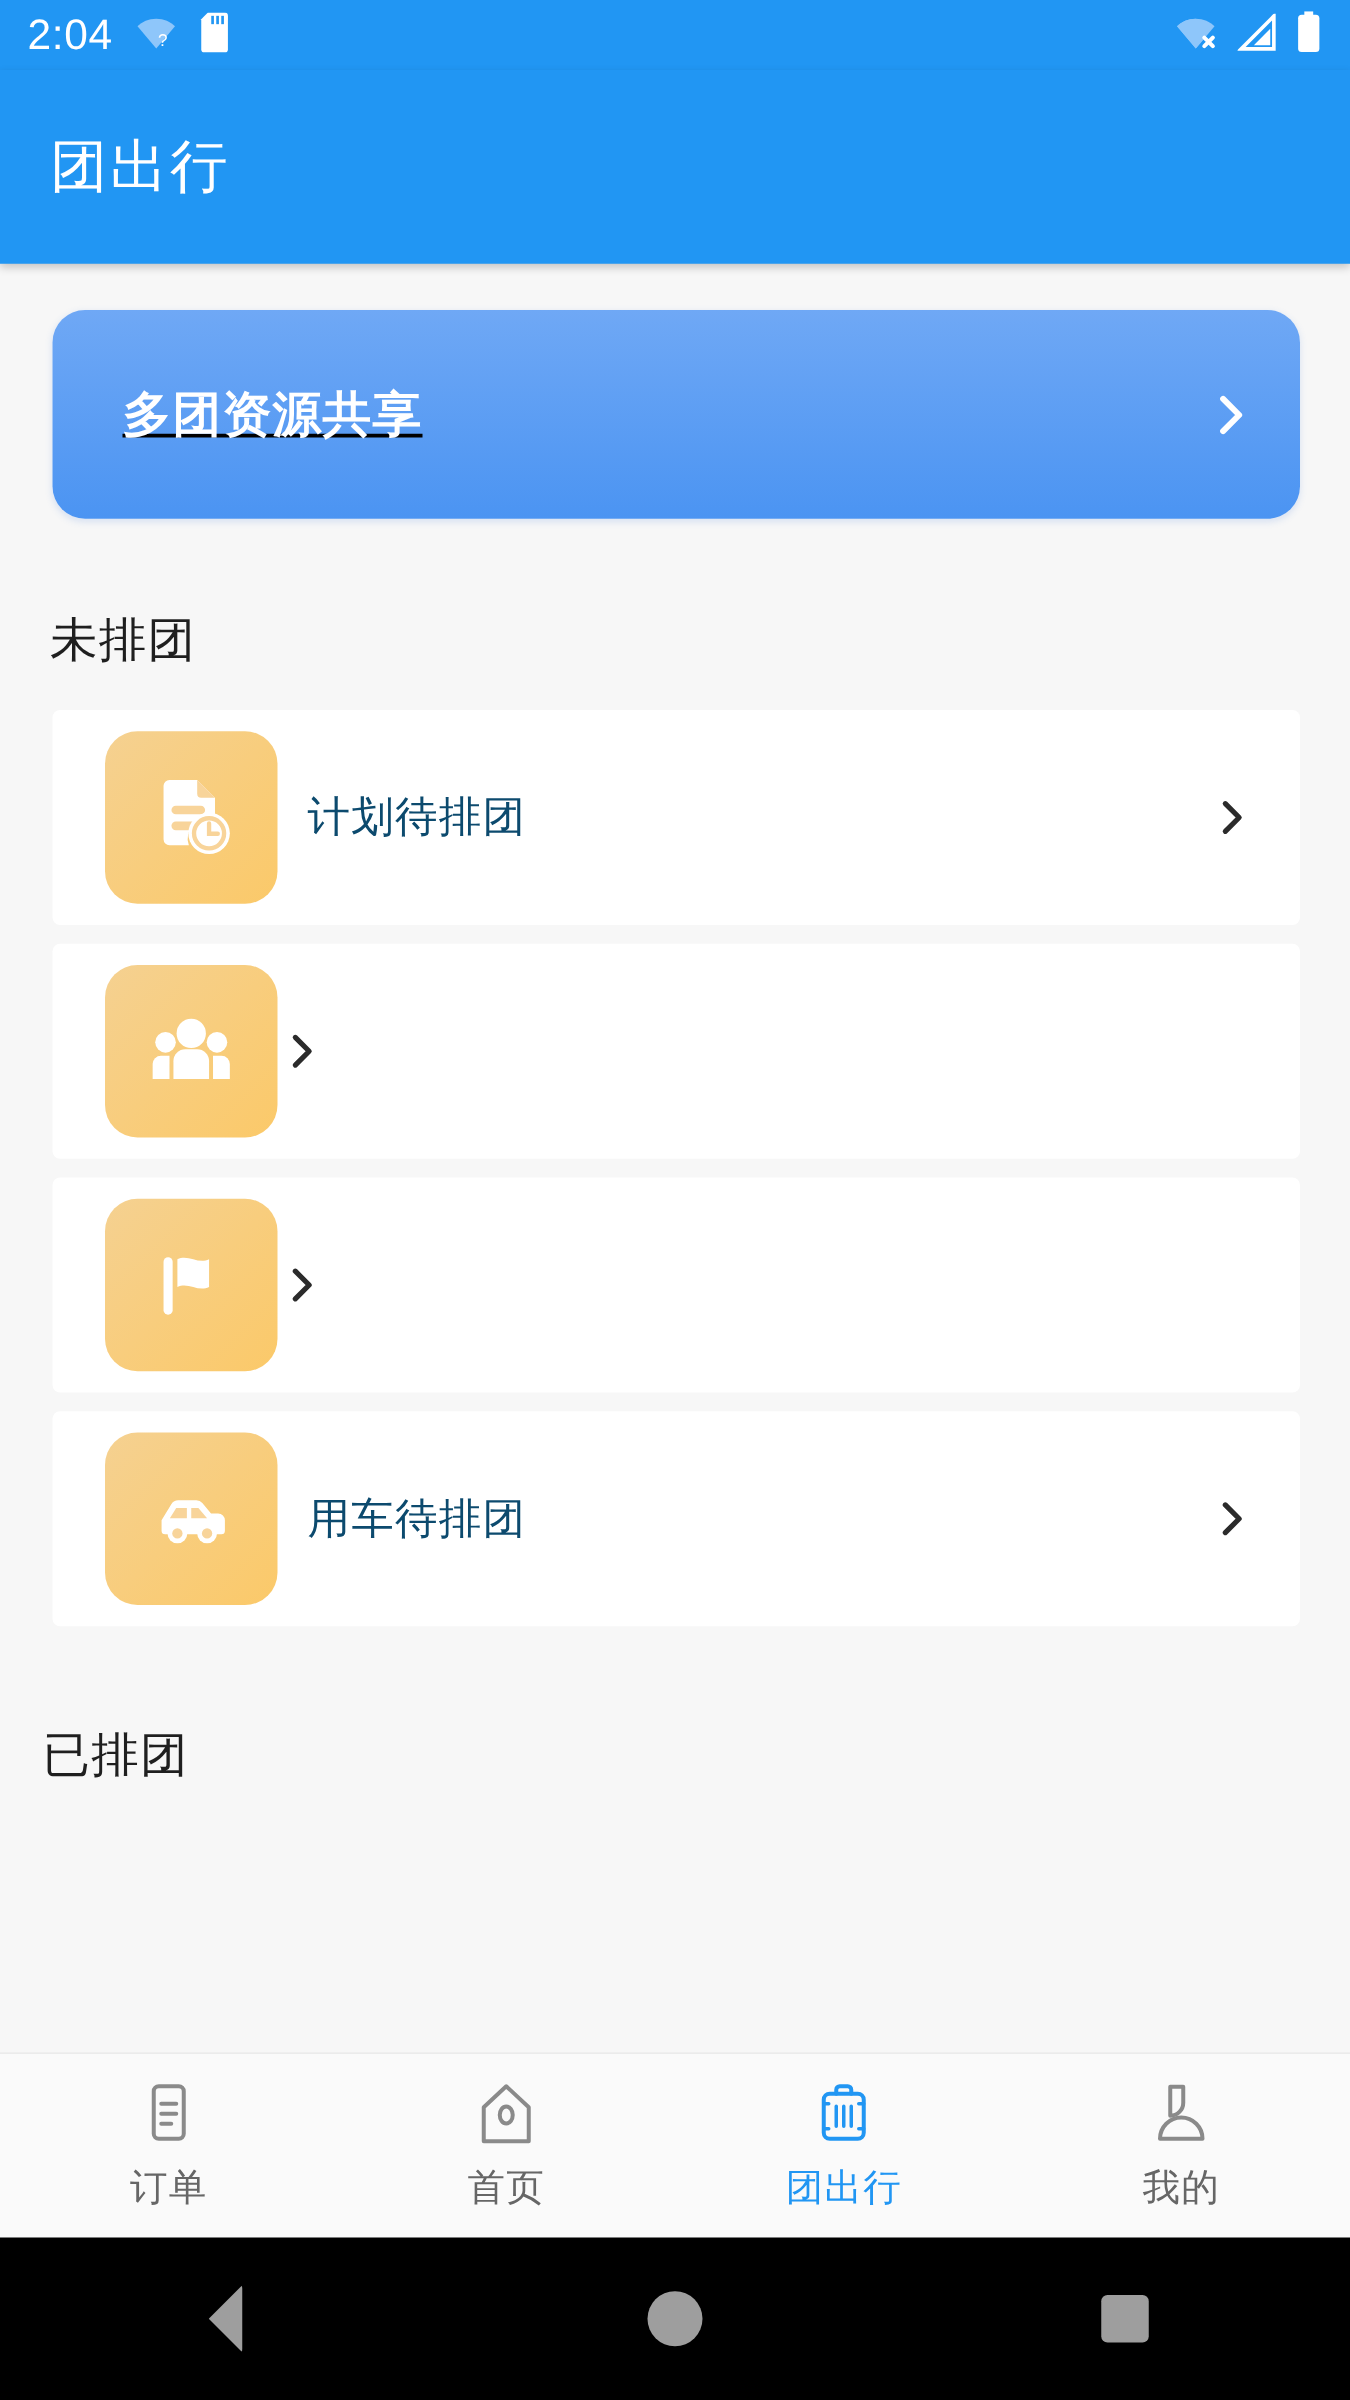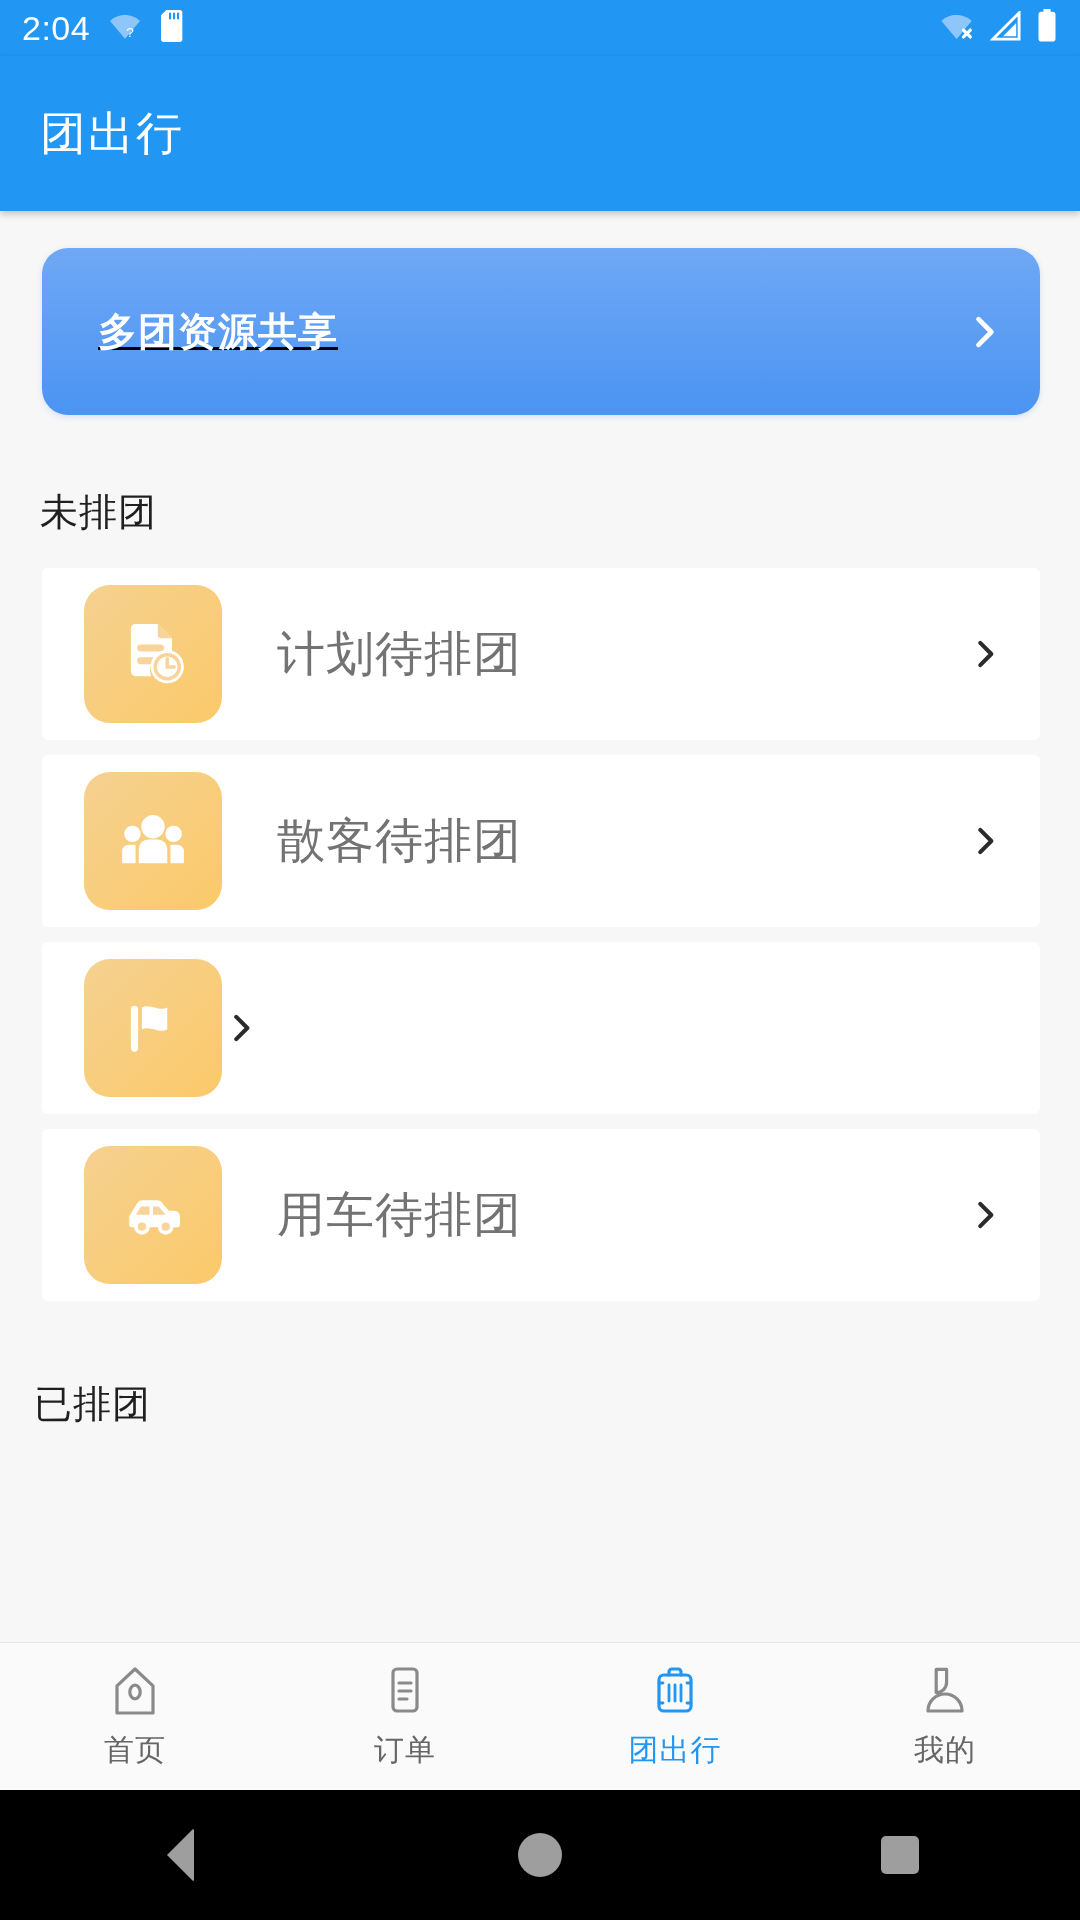--- a/index.html
+++ b/index.html
@@ -106,23 +106,23 @@
   .card-icon {
     width: 138px; height: 138px;
     margin-left: 42px;
     border-radius: 26px;
     background: linear-gradient(135deg, #f5d191 0%, #fbc969 100%);
     display: flex; align-items: center; justify-content: center;
     flex: 0 0 138px;
   }
   .card-icon svg { display: block; }
   .card-label {
-    font-size: 48px;
-    color: #737373;
-    margin-left: 55px;
+    font-size: 34px;
+    color: #0c4a6e;
+    margin-left: 24px;
     letter-spacing: 1px;
     flex: 1 1 auto;
   }
   .row-chevron { width: 38px; height: 38px; flex: 0 0 38px; }
 
   
   .tabbar {
     position: absolute;
     left: 0; right: 0;
     bottom: 130px;
@@ -262,21 +262,20 @@
         <span class="card-icon">
           <svg width="76" height="76" viewBox="0 0 48 48">
             <circle cx="24" cy="15" r="7.4" fill="#ffffff"></circle>
             <path d="M15 38V29a6 6 0 016-6h6a6 6 0 016 6v9z" fill="#ffffff"></path>
             <circle cx="11" cy="19.5" r="5.2" fill="#ffffff"></circle>
             <path d="M4.5 38v-7.5a4.2 4.2 0 014.2-4.2h4.3V38z" fill="#ffffff"></path>
             <circle cx="37" cy="19.5" r="5.2" fill="#ffffff"></circle>
             <path d="M43.5 38v-7.5a4.2 4.2 0 00-4.2-4.2H35V38z" fill="#ffffff"></path>
           </svg>
         </span>
-        <span class="card-label">散客待排团</span>
         <span class="row-chevron">
           <svg width="38" height="38" viewBox="0 0 24 24">
             <path d="M9 5l7 7-7 7" fill="none" stroke="#2b2b2b" stroke-width="2.6" stroke-linecap="round" stroke-linejoin="round"></path>
           </svg>
         </span>
       </div>
 
       <div class="card">
         <span class="card-icon">
           <svg width="76" height="76" viewBox="0 0 48 48">
@@ -315,35 +314,35 @@
 
     <div class="section-title clipped">已排团</div>
 
   </div>
 
   <div class="tabbar">
 
     <div class="tab">
       <span class="tab-icon">
         <svg width="56" height="56" viewBox="0 0 28 28">
-          <path d="M14 3l9 8.4V25H5V11.4z" fill="none" stroke="#8a8a8a" stroke-width="1.6" stroke-linejoin="round"></path>
-          <ellipse cx="14" cy="14.5" rx="2.6" ry="3.4" fill="none" stroke="#8a8a8a" stroke-width="1.6"></ellipse>
-        </svg>
-      </span>
-      <span class="tab-label">首页</span>
+          <rect x="8" y="3" width="12" height="21" rx="2" fill="none" stroke="#8a8a8a" stroke-width="1.6"></rect>
+          <path d="M11 10h6M11 14h6M11 18h4" stroke="#8a8a8a" stroke-width="1.6" stroke-linecap="round"></path>
+        </svg>
+      </span>
+      <span class="tab-label">订单</span>
     </div>
 
     <div class="tab">
       <span class="tab-icon">
         <svg width="56" height="56" viewBox="0 0 28 28">
-          <rect x="8" y="3" width="12" height="21" rx="2" fill="none" stroke="#8a8a8a" stroke-width="1.6"></rect>
-          <path d="M11 10h6M11 14h6M11 18h4" stroke="#8a8a8a" stroke-width="1.6" stroke-linecap="round"></path>
-        </svg>
-      </span>
-      <span class="tab-label">订单</span>
+          <path d="M14 3l9 8.4V25H5V11.4z" fill="none" stroke="#8a8a8a" stroke-width="1.6" stroke-linejoin="round"></path>
+          <ellipse cx="14" cy="14.5" rx="2.6" ry="3.4" fill="none" stroke="#8a8a8a" stroke-width="1.6"></ellipse>
+        </svg>
+      </span>
+      <span class="tab-label">首页</span>
     </div>
 
     <div class="tab active">
       <span class="tab-icon">
         <svg width="56" height="56" viewBox="0 0 28 28">
           <path d="M11 6V4.4A1.4 1.4 0 0112.4 3h3.2A1.4 1.4 0 0117 4.4V6" fill="none" stroke="#2196f3" stroke-width="1.6" stroke-linecap="round"></path>
           <rect x="6" y="6" width="16" height="18" rx="2.4" fill="none" stroke="#2196f3" stroke-width="1.6"></rect>
           <path d="M11 11v8M14 11v8M17 11v8" stroke="#2196f3" stroke-width="1.4" stroke-linecap="round"></path>
           <path d="M6 10h2M20 10h2M6 20h2M20 20h2" stroke="#2196f3" stroke-width="1.4" stroke-linecap="round"></path>
         </svg>

